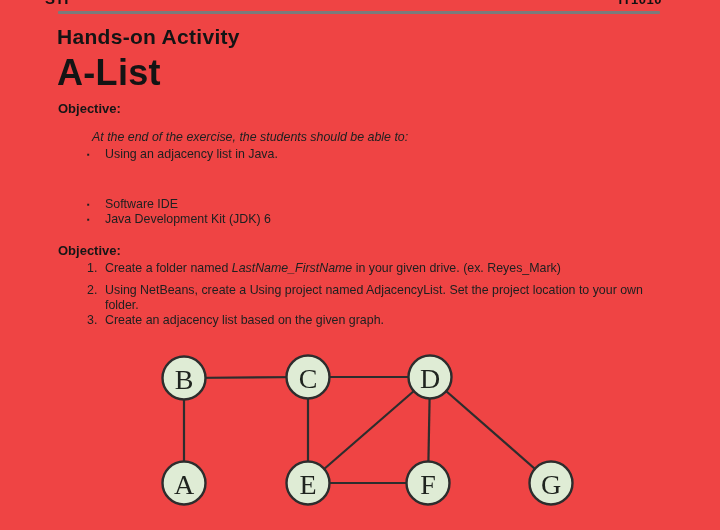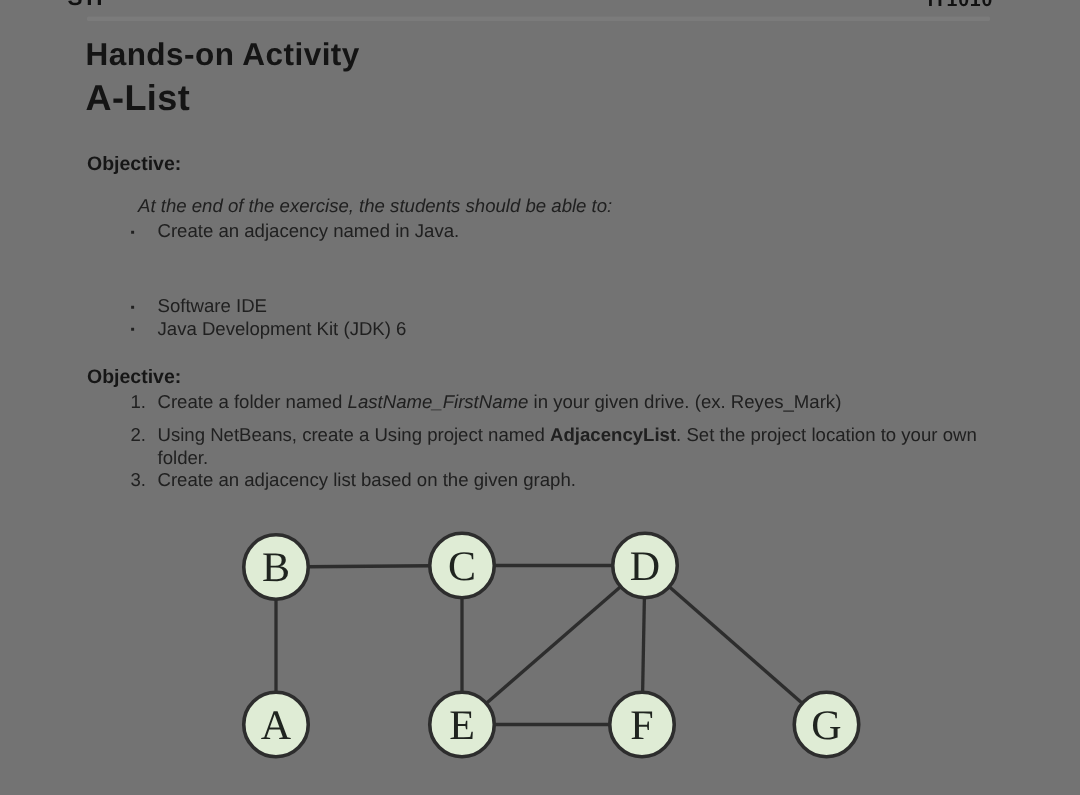--- a/index.html
+++ b/index.html
@@ -1,34 +1,34 @@
 <!DOCTYPE html>
 <html><head>
 <meta charset="utf-8">
 <style>
   html,body { margin:0; padding:0; background:#fff; }
   .page {
-    position:relative; width:720px; height:530px; background:#737373;
+    position:relative; width:720px; height:530px; background:#ef4444;
     font-family:"Liberation Sans", sans-serif; color:#1c1c1c; overflow:hidden;
   }
   
   .hdr-frag { position:absolute; top:0; height:8px; overflow:hidden; }
   .hdr-frag .frag-inner { display:block; margin-top:-10px; font-weight:bold; font-size:15px; color:#111; }
   .hdr-logo { left:45px; width:46px; }
   .hdr-code { left:618px; width:44px; text-align:right; }
   .hdr-code .frag-inner { font-size:13px; margin-top:-8px; letter-spacing:0.5px; }
   .hdr-rule { position:absolute; left:58px; top:11px; width:602px; height:3px; background:#7b7b7b; border-radius:1px; }
 
   .title1 { position:absolute; left:57px; top:25px; margin:0; font-size:21px; font-weight:bold; letter-spacing:0.3px; color:#141414; }
-  .title2 { position:absolute; left:57px; top:52px; margin:0; font-size:24px; font-weight:bold; letter-spacing:0.3px; color:#141414; }
+  .title2 { position:absolute; left:57px; top:52px; margin:0; font-size:36px; font-weight:bold; letter-spacing:0.3px; color:#141414; }
 
   .sec-h { position:absolute; left:58px; font-size:13px; font-weight:bold; color:#161616; }
   .body-line { position:absolute; left:58px; font-size:12.4px; color:#202020;margin-left:34px; }
   .italic { font-style:italic; }
-  .bold { font-weight:bold;margin-top:18px; }
+  .bold { font-weight:normal;margin-top:18px; }
 
   .li-row { position:absolute; left:87px; display:flex; font-size:12.4px; color:#202020; }
   .li-marker { width:18px; flex:0 0 18px; }
   .li-bullet { font-size:8px; line-height:15px; }
   .li-text { width:570px; line-height:15px; }
 
   .graph-svg { position:absolute; left:0; top:0; width:720px; height:530px; }
 </style>
 </head>
 <body>
@@ -43,21 +43,21 @@
   </div>
   <div class="hdr-rule"></div>
 
   <h1 class="title1">Hands-on Activity</h1>
   <h2 class="title2">A-List</h2>
 
   <div class="sec-h" style="top:101px;text-align:center;">Objective:</div>
   <div class="body-line italic" style="top:130px;">At the end of the exercise, the students should be able to:</div>
   <div class="li-row" style="top:147px;">
     <span class="li-marker li-bullet">▪</span>
-    <span class="li-text">Create an adjacency named in Java.</span>
+    <span class="li-text">Using an adjacency list in Java.</span>
   </div>
 
   <div class="li-row" style="top:197px;">
     <span class="li-marker li-bullet">▪</span>
     <span class="li-text">Software IDE</span>
   </div>
   <div class="li-row" style="top:212px;">
     <span class="li-marker li-bullet">▪</span>
     <span class="li-text">Java Development Kit (JDK) 6</span>
   </div>

